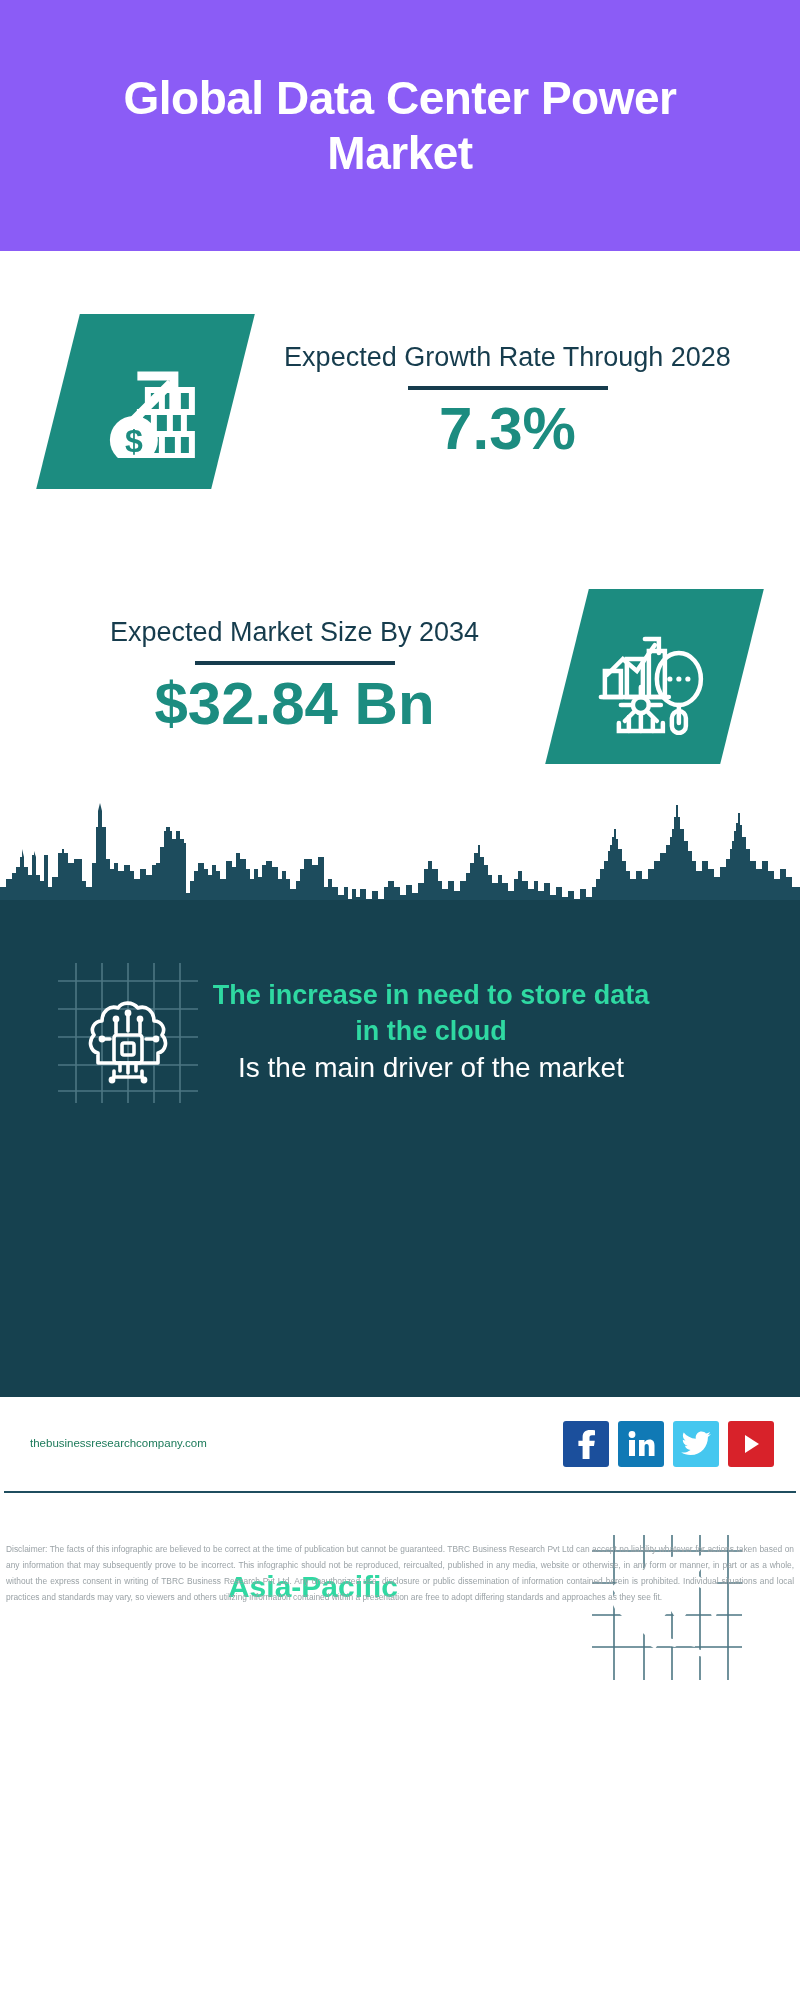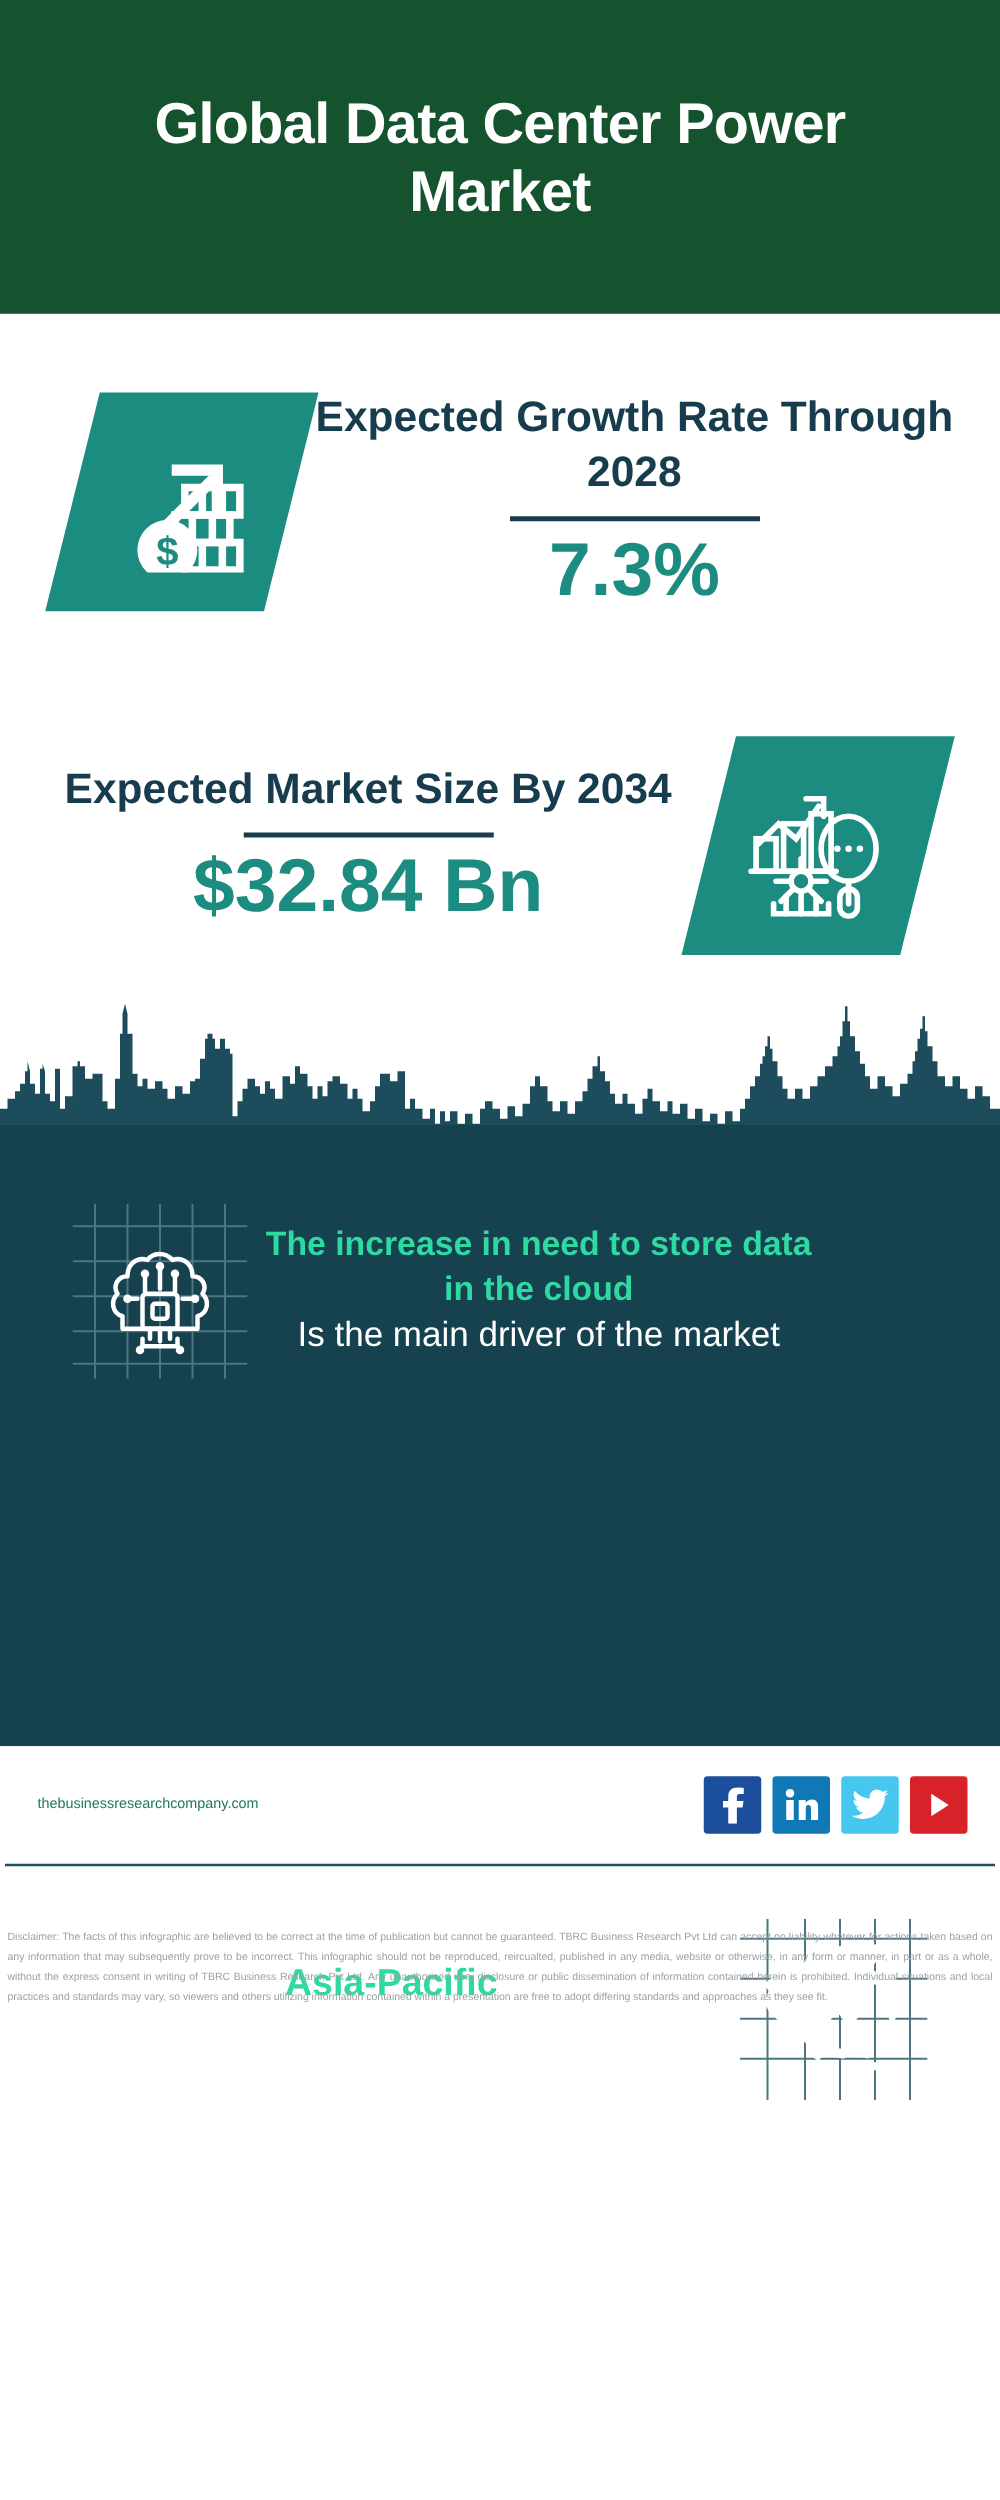--- a/index.html
+++ b/index.html
@@ -8,21 +8,21 @@
     height: 2000px;
     background: #ffffff;
     font-family: "Liberation Sans", sans-serif;
     overflow: hidden;
   }
   .page { position: relative; width: 800px; height: 2000px; background:#fff; }
 
   
   .header {
     position: absolute; left:0; top:0; width:800px; height:251px;
-    background:#14532d;
+    background:#8b5cf6;
     display:flex; align-items:center; justify-content:center;
   }
   .header-title {
     color:#ffffff; font-size:46px; font-weight:bold; line-height:1.18;
     text-align:center; letter-spacing:-0.5px; width:660px;
   }
 
   
   .stat1 {
     position:absolute; left:0; top:251px; width:800px; height:300px;
@@ -32,21 +32,21 @@
     width:175px; height:175px;
     background:#1c8c80;
     transform: skewX(-14deg);
     display:flex; align-items:center; justify-content:center;
     flex:0 0 auto;
   }
   .para-icon > svg { transform: skewX(14deg); }
   .stat1-icon-wrap { margin-left:58px; }
   .stat1-text { flex:1 1 auto; text-align:center; padding-right:18px; }
   .stat-label {
-    color:#163c4d; font-size:34px; font-weight:bold; line-height:1.28;
+    color:#163c4d; font-size:27px; font-weight:normal; line-height:1.28;
   }
   .stat-rule { width:200px; height:4px; background:#163c4d; margin:12px auto 6px; }
   .stat-value { color:#1c8c80; font-size:60px; font-weight:bold; line-height:1.1; }
 
   
   .stat2 {
     position:absolute; left:0; top:551px; width:800px; height:250px;
     display:flex; align-items:center;
   }
   .stat2-text { flex:1 1 auto; text-align:center; padding-left:22px; }

